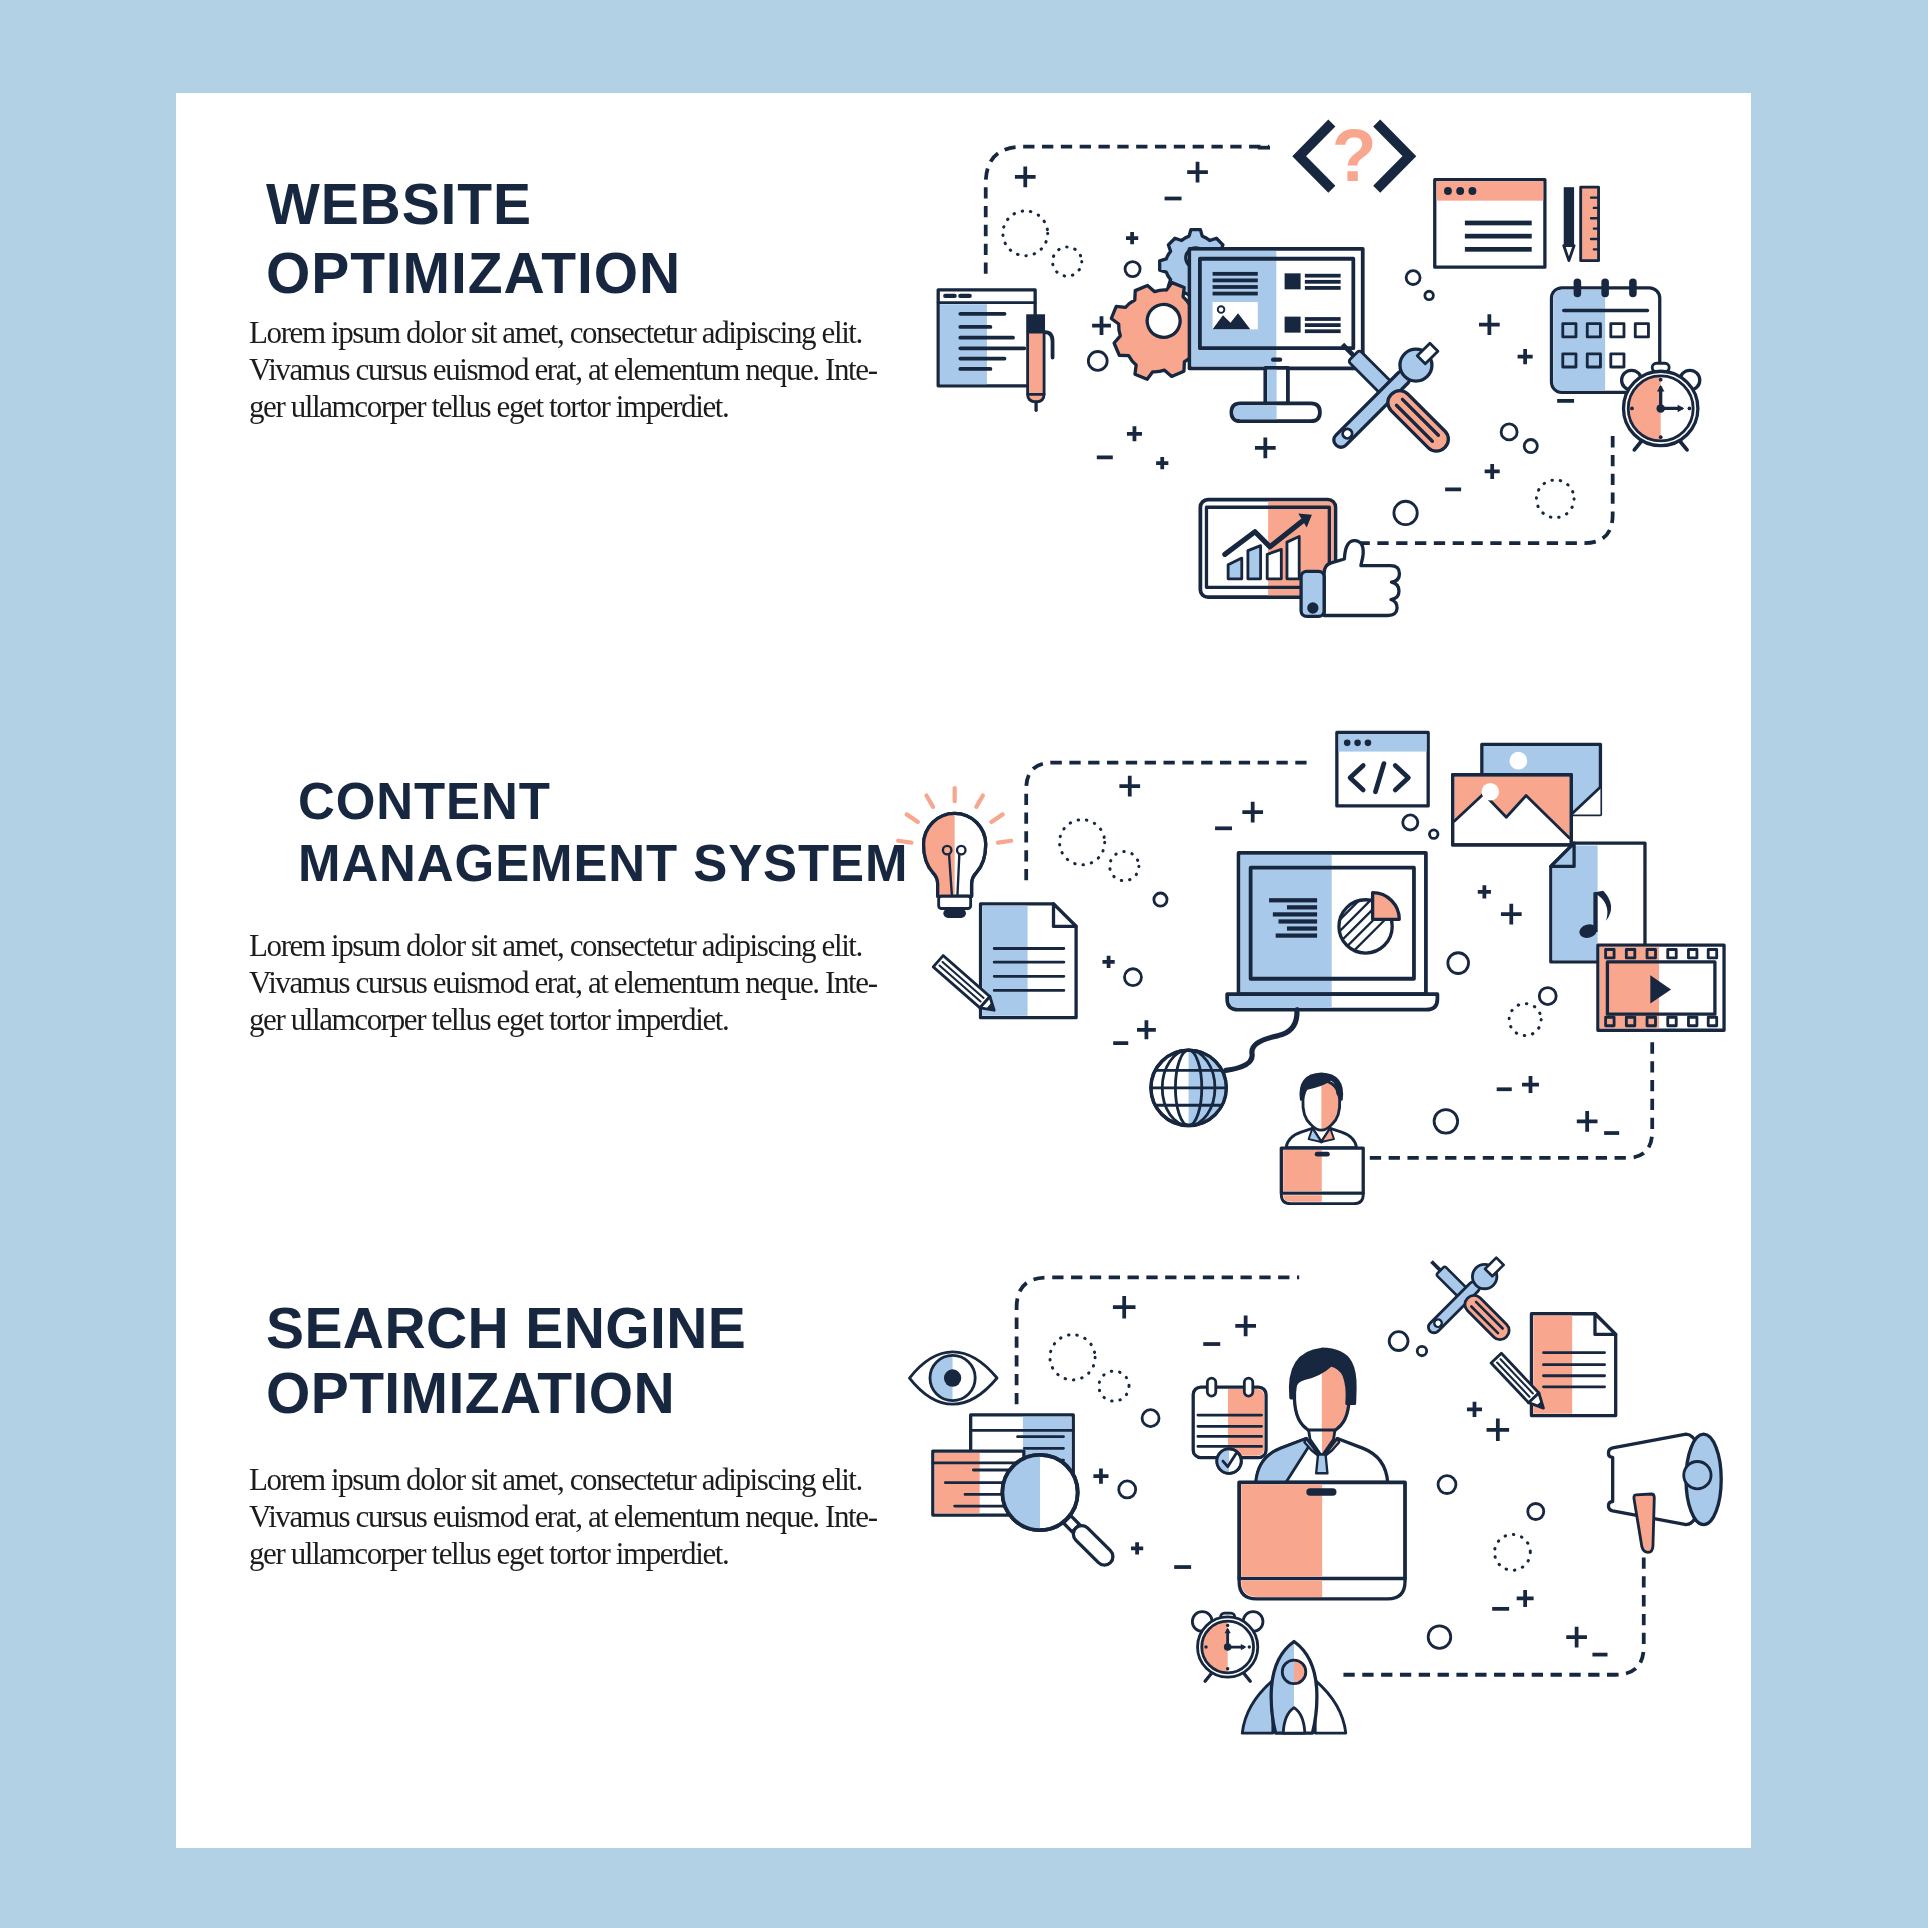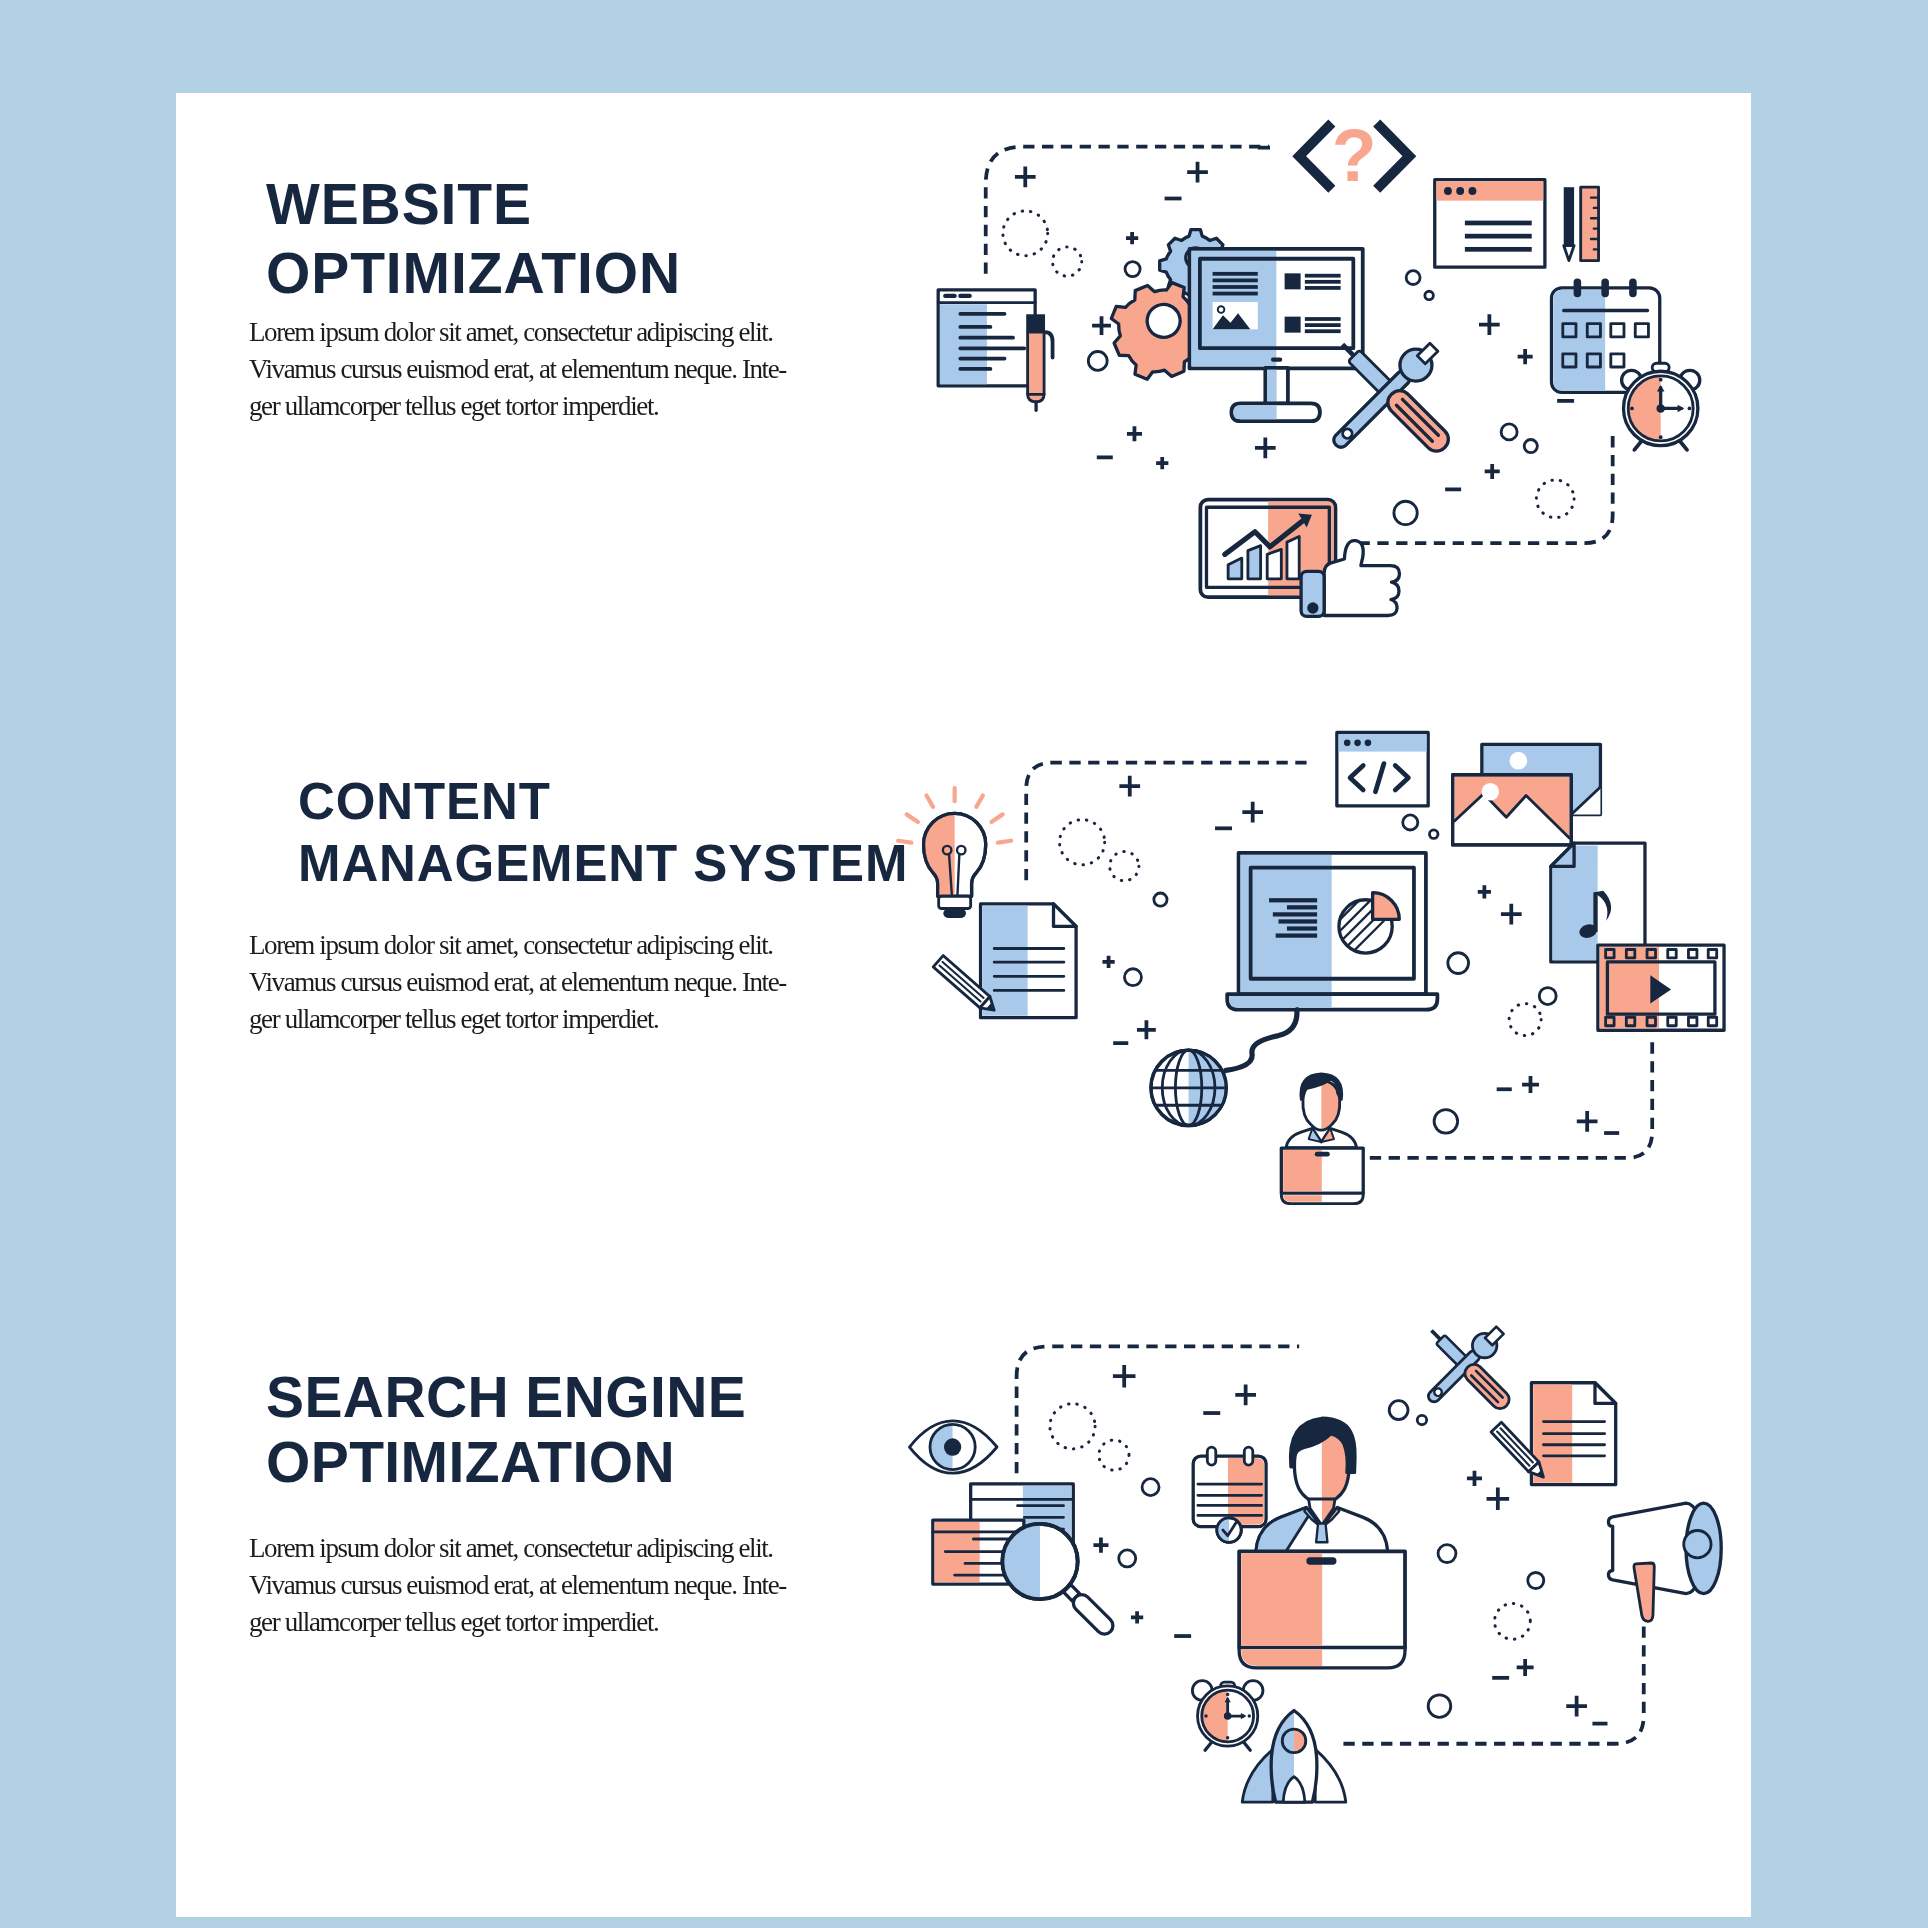--- a/index.html
+++ b/index.html
@@ -1,21 +1,21 @@
 <!DOCTYPE html>
 <html style="font-size:15px"><head>
 <meta charset="utf-8">
 <style>
   html,body{margin:0;padding:0;}
   body{width:1928px;height:1928px;background:#b3d1e5;position:relative;overflow:hidden;
        font-family:"Liberation Sans",sans-serif;}
   .panel{position:absolute;left:176px;width:1575px;height:628px;background:#ffffff;}
   .ttl{position:absolute;left:90px;color:#17273f;font-weight:bold;white-space:nowrap;}
   .bod{position:absolute;left:73px;font-family:"Liberation Serif",serif;color:#1c1c1c;
-       font-size:27px;line-height:37px;letter-spacing:-1.4px;white-space:nowrap;}
+       font-size:31px;line-height:37px;letter-spacing:-1.4px;white-space:nowrap;}
   .ill{position:absolute;left:709px;top:0;}
 </style>
 </head>
 <body>
 
 <div class="panel" style="top:93px">
   <div class="ttl" style="top:77px;font-size:57px;line-height:69px;letter-spacing:0.9px;">WEBSITE<br>OPTIMIZATION</div>
   <div class="bod" style="top:221px;">Lorem ipsum dolor sit amet, consectetur adipiscing elit.<br>Vivamus cursus euismod erat, at elementum neque. Inte-<br>ger ullamcorper tellus eget tortor imperdiet.</div>
   <svg class="ill" width="867" height="548" viewBox="940 99 921 582" fill="none" stroke-linecap="round" stroke-linejoin="round">
  <g stroke="#17273f" stroke-width="4" fill="none">
@@ -397,21 +397,21 @@
  </g>
  <g stroke="#17273f" stroke-width="3.2" stroke-dasharray="0.5 8.5">
   <circle cx="1149.4" cy="894.6" r="24"></circle>
   <circle cx="1194.2" cy="920" r="15.5"></circle>
   <circle cx="1620" cy="1083" r="17"></circle>
  </g>
 </svg>
 
 </div>
 
-<div class="panel" style="top:1289px">
+<div class="panel" style="top:1220px">
   <div class="ttl" style="top:76px;font-size:57px;line-height:65px;letter-spacing:0.4px;">SEARCH ENGINE<br>OPTIMIZATION</div>
   <div class="bod" style="top:241px;">Lorem ipsum dolor sit amet, consectetur adipiscing elit.<br>Vivamus cursus euismod erat, at elementum neque. Inte-<br>ger ullamcorper tellus eget tortor imperdiet.</div>
   <svg class="ill" width="867" height="548" viewBox="940 1369 921 582" fill="none" stroke-linecap="round" stroke-linejoin="round">
  <g stroke="#17273f" stroke-width="4" fill="none" stroke-linecap="butt">
   <path d="M1079.8,1564.6V1462Q1079.8,1430 1112,1430H1380" stroke-dasharray="12 8"></path>
   <path d="M1427,1852H1716Q1746,1852 1746,1822V1723" stroke-dasharray="12 8"></path>
  </g>
 
  <g>
   <path d="M966,1536.8Q988,1509 1012,1509Q1036,1509 1059,1536.8Q1036,1564.6 1012,1564.6Q988,1564.6 966,1536.8Z" fill="#fff" stroke="#17273f" stroke-width="3"></path>

